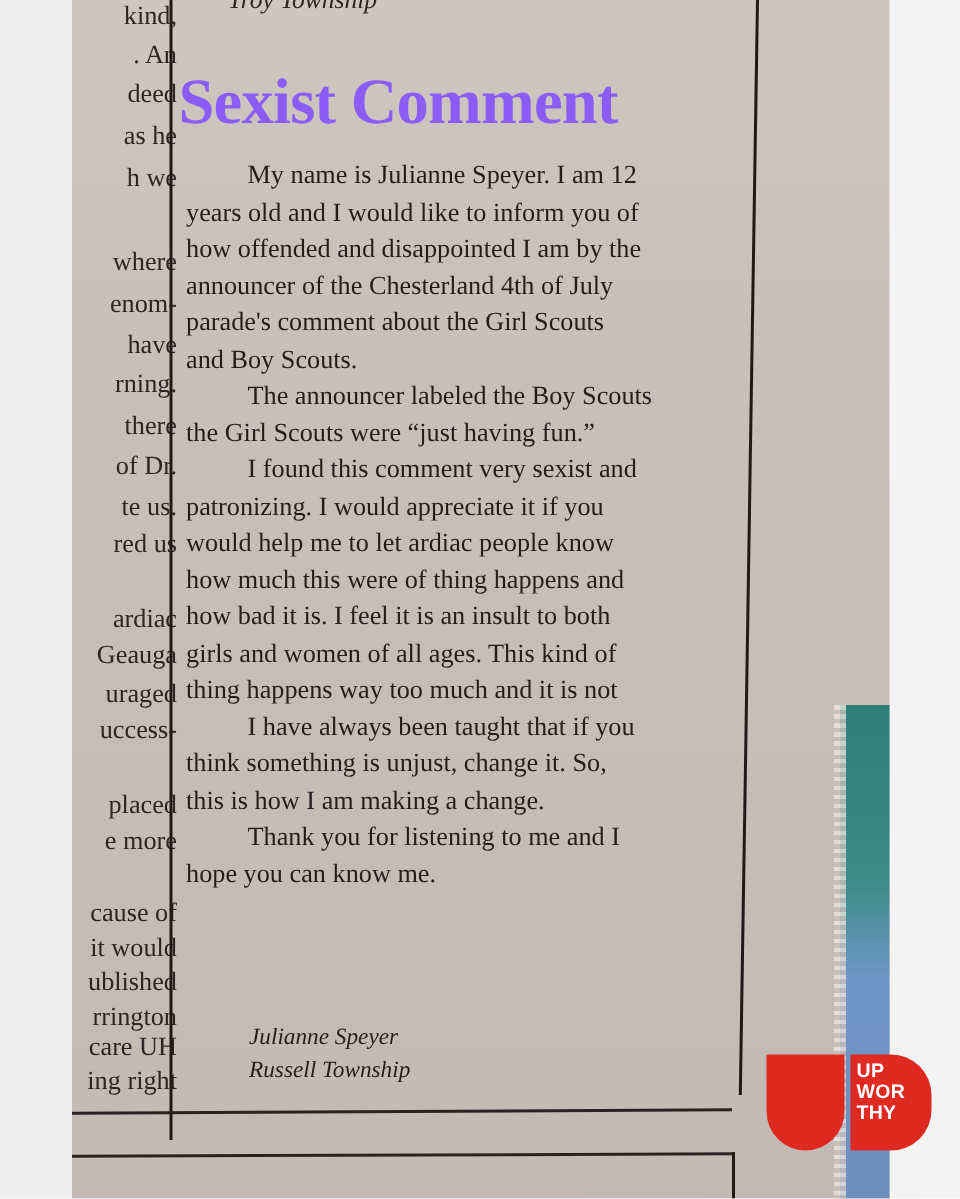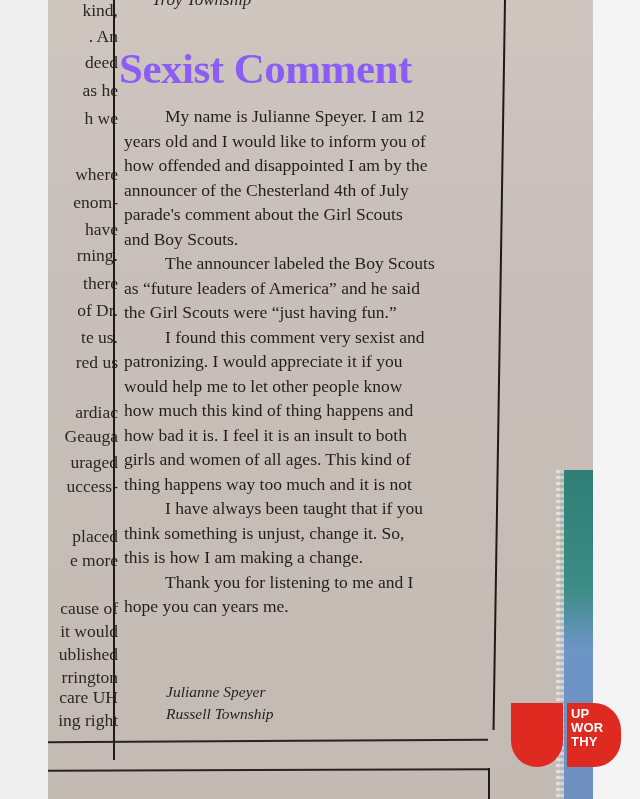--- a/index.html
+++ b/index.html
@@ -113,40 +113,39 @@
     <div>
       <div class="line indent">My name is Julianne Speyer. I am 12</div>
       <div class="line">years old and I would like to inform you of</div>
       <div class="line">how offended and disappointed I am by the</div>
       <div class="line">announcer of the Chesterland 4th of July</div>
       <div class="line">parade's comment about the Girl Scouts</div>
       <div class="line last">and Boy Scouts.</div>
     </div>
     <div>
       <div class="line indent">The announcer labeled the Boy Scouts</div>
-      <div class="line">as “future leaders of America” and he said</div>
       <div class="line last">the Girl Scouts were “just having fun.”</div>
     </div>
     <div>
       <div class="line indent">I found this comment very sexist and</div>
       <div class="line">patronizing. I would appreciate it if you</div>
-      <div class="line">would help me to let other people know</div>
-      <div class="line">how much this kind of thing happens and</div>
+      <div class="line">would help me to let ardiac people know</div>
+      <div class="line">how much this were of thing happens and</div>
       <div class="line">how bad it is. I feel it is an insult to both</div>
       <div class="line">girls and women of all ages. This kind of</div>
       <div class="line">thing happens way too much and it is not</div>
     </div>
     <div>
       <div class="line indent">I have always been taught that if you</div>
       <div class="line">think something is unjust, change it. So,</div>
       <div class="line last">this is how I am making a change.</div>
     </div>
     <div>
       <div class="line indent">Thank you for listening to me and I</div>
-      <div class="line last">hope you can years me.</div>
+      <div class="line last">hope you can know me.</div>
     </div>
   </div>
 
 <div class="sig" style="top:683px;">Julianne Speyer</div>
 <div class="sig" style="top:705px;">Russell Township</div>
 
 <div class="logo">
   <div class="u"></div>
   <div class="p"></div>
   <div class="txt">

